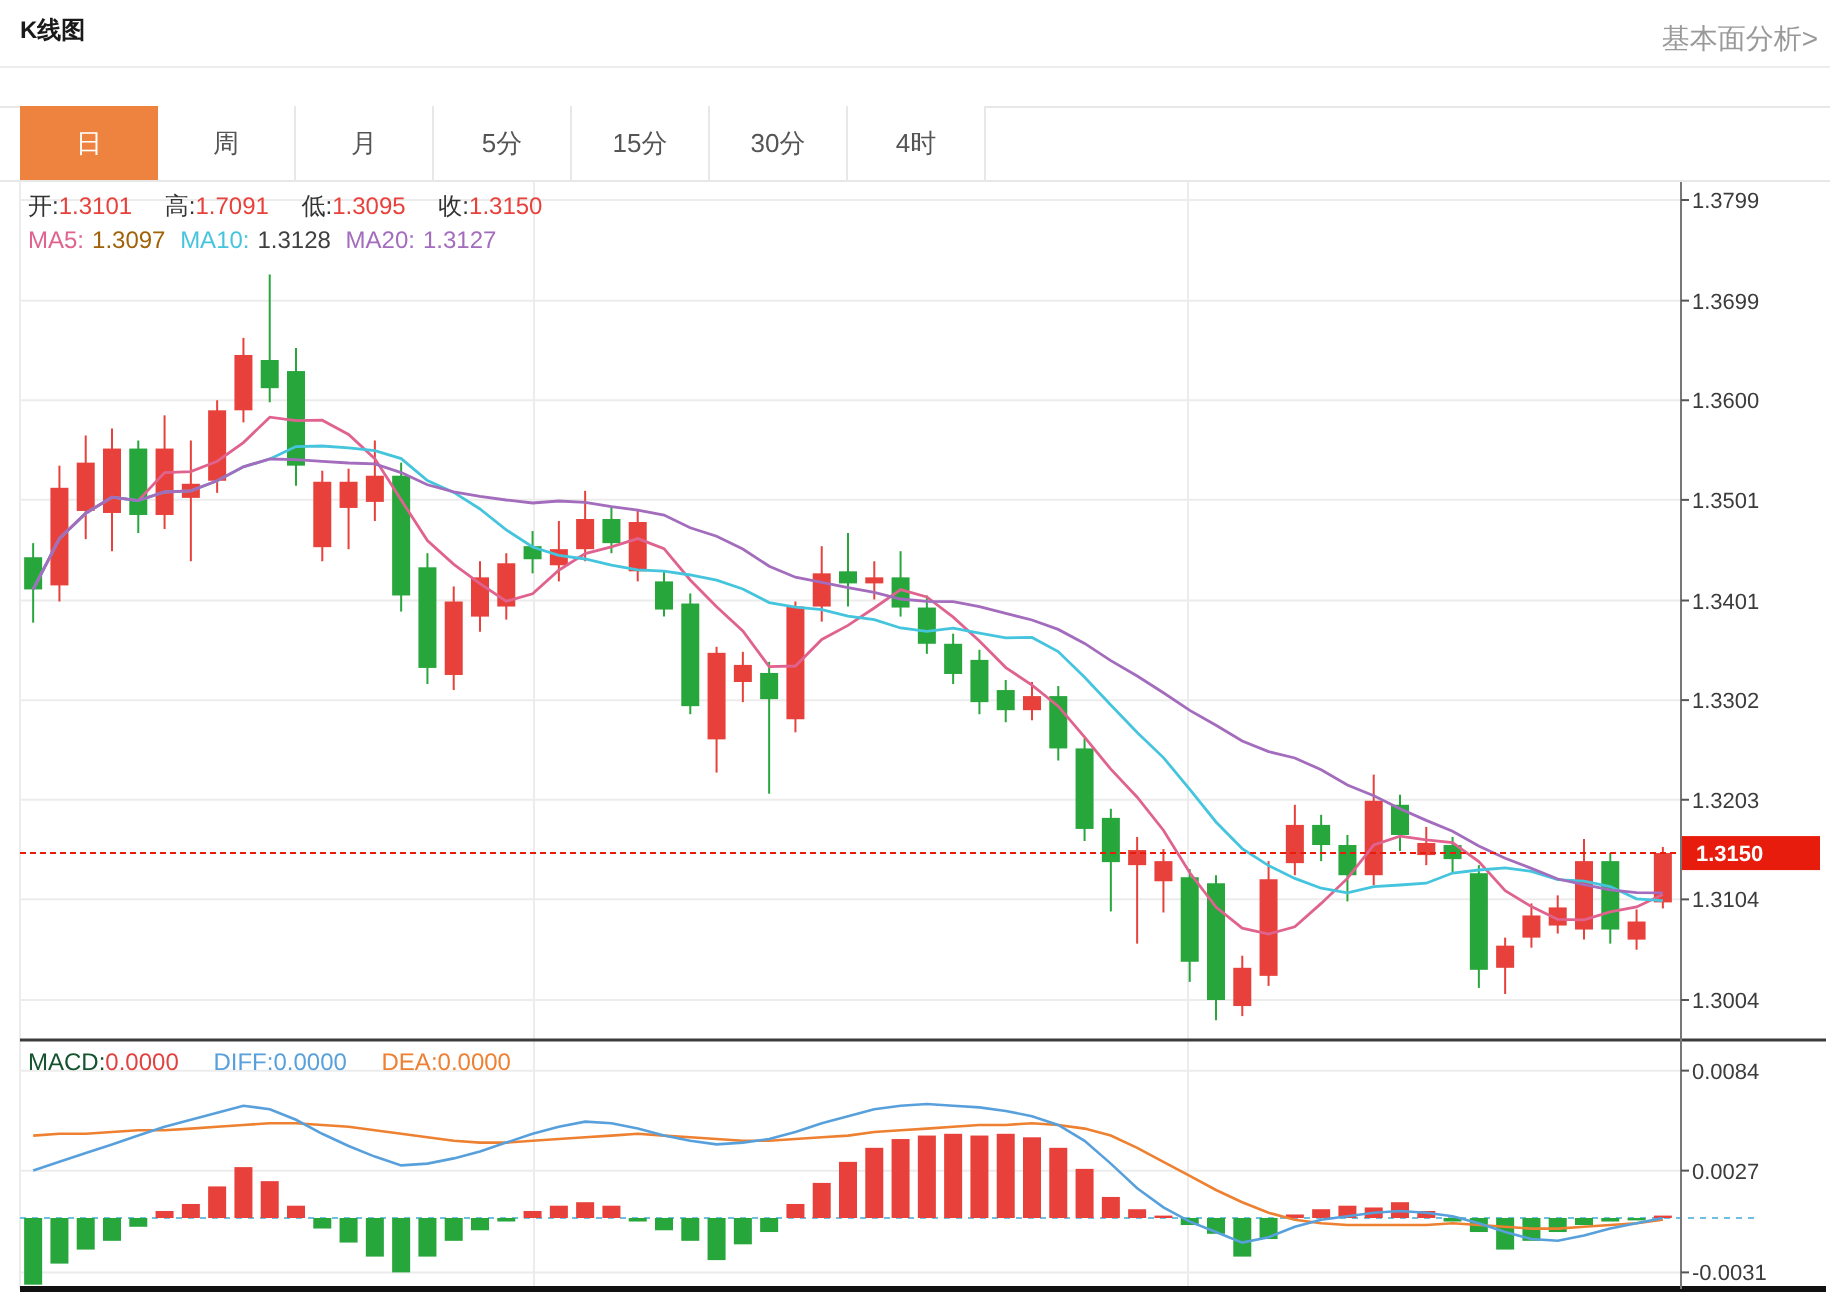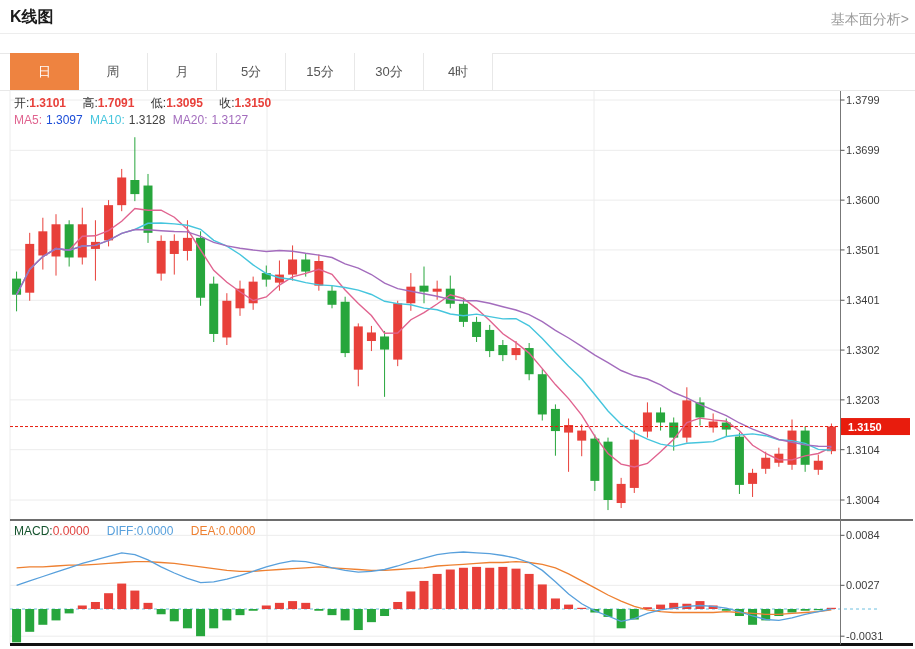--- a/index.html
+++ b/index.html
@@ -1,34 +1,34 @@
 <!DOCTYPE html>
 <html><head>
 <meta charset="utf-8">
 <style>
   html,body{margin:0;padding:0;background:#fff;}
   .page{position:relative;width:915px;height:649px;background:#fff;overflow:hidden;
         font-family:"Liberation Sans","DejaVu Sans",sans-serif;}
-  .hdr-title{position:absolute;left:10px;top:7px;font-size:16px;font-weight:bold;color:#1a1a1a;}
+  .hdr-title{position:absolute;left:10px;top:7px;font-size:12px;font-weight:bold;color:#1a1a1a;}
   .hdr-link{position:absolute;right:6px;top:11px;font-size:14px;color:#999;cursor:pointer;}
   .hdr-divider{position:absolute;left:0;top:33px;width:915px;height:1px;background:#ededed;}
   .tabs-topline{position:absolute;left:0;top:53px;width:915px;height:1px;background:#e8e8e8;}
   .tabs-bottomline{position:absolute;left:0;top:90px;width:915px;height:1px;background:#e8e8e8;}
   .tabs{position:absolute;left:10px;top:53px;height:37px;display:flex;z-index:3;}
   .tab{width:69px;height:37px;line-height:37px;text-align:center;font-size:13px;color:#555;
        background:#fff;border-right:1px solid #e8e8e8;cursor:pointer;box-sizing:border-box;}
   .tab:first-child{border-left:1px solid #e8e8e8;}
   .tab.active{color:#fff;border:none;}
   #chart-svg{position:absolute;left:0;top:0;}
   .legend{position:absolute;font-size:12px;white-space:nowrap;z-index:2;}
   .lg-ohlc{left:14px;top:95px;}
   .lg-ma{left:14px;top:113px;}
   .lg-macd{left:14px;top:524px;}
   .lg-ohlc .lbl{color:#333;}
-  .lg-ohlc .val{color:#e8403a;margin-right:13px;font-weight:bold;}
+  .lg-ohlc .val{color:#e8403a;margin-right:13px;}
   .lg-ma span{margin-right:4px;}
   .gap{margin-right:14px;}
 </style>
 </head>
 <body>
 
 <div class="page">
 
   <div class="hdr-title">K线图</div>
   <div class="hdr-link">基本面分析&gt;</div>
@@ -300,21 +300,21 @@
     </svg>
 
   <div class="legend lg-ohlc">
     <span class="lbl">开:</span><span class="val">1.3101</span>
     <span class="lbl">高:</span><span class="val">1.7091</span>
     <span class="lbl">低:</span><span class="val">1.3095</span>
     <span class="lbl">收:</span><span class="val">1.3150</span>
   </div>
 
   <div class="legend lg-ma">
-    <span id="ma5l" style="color: rgb(224, 99, 143);">MA5:</span><span id="ma5v" class="gap" style="color: #1d4ed8; margin-top: 12px;">1.3097</span>
+    <span id="ma5l" style="color: rgb(224, 99, 143);">MA5:</span><span id="ma5v" class="gap" style="color: #a16207; margin-top: 12px;">1.3097</span>
     <span id="ma10l" style="color: rgb(69, 197, 221); text-align: right;">MA10:</span><span id="ma10v" class="gap" style="color: #404040;">1.3128</span>
     <span id="ma20l" style="color: rgb(163, 108, 189);">MA20:</span><span id="ma20v" style="color: rgb(163, 108, 189);">1.3127</span>
   </div>
 
   <div class="legend lg-macd">
     <span id="macdl" style="color: #14532d;">MACD:</span><span id="macdv" class="gap" style="color: rgb(224, 67, 63);">0.0000</span>
     <span id="diffl" style="color: rgb(88, 160, 220);">DIFF:</span><span id="diffv" class="gap" style="color: rgb(88, 160, 220);">0.0000</span>
     <span id="deal" style="color: rgb(238, 128, 49);">DEA:</span><span id="deav" style="color: rgb(238, 128, 49);">0.0000</span>
   </div>
 

